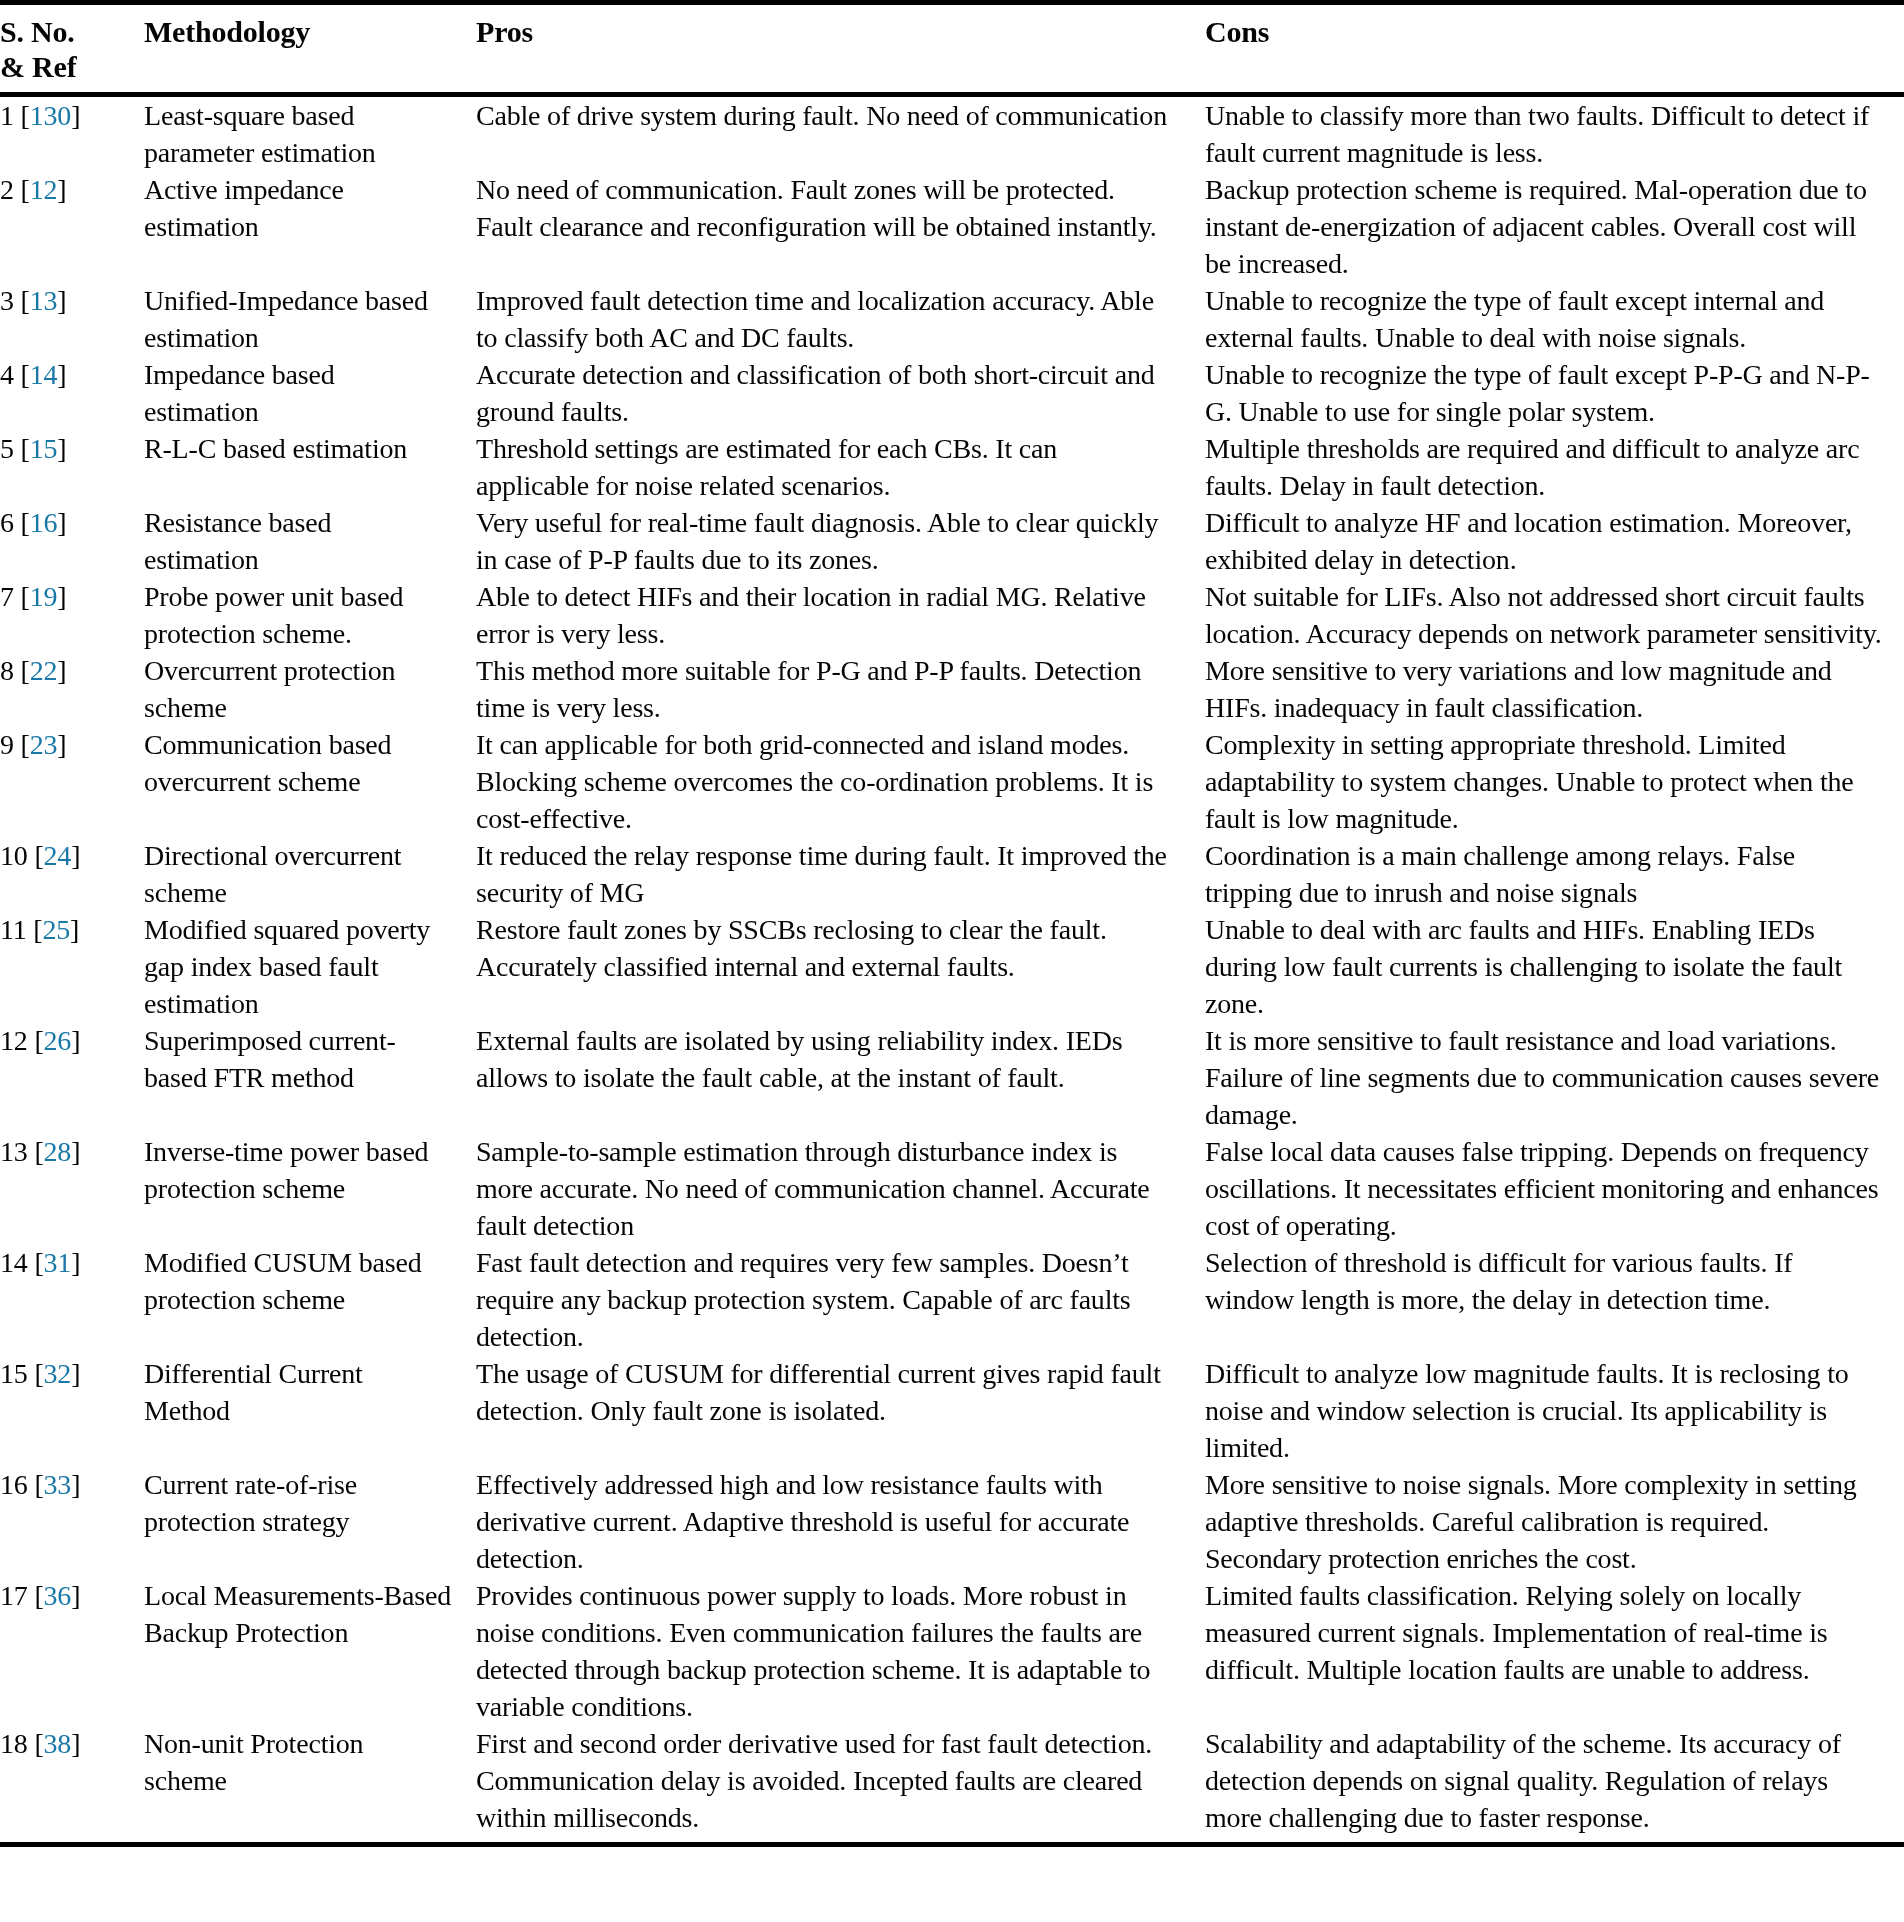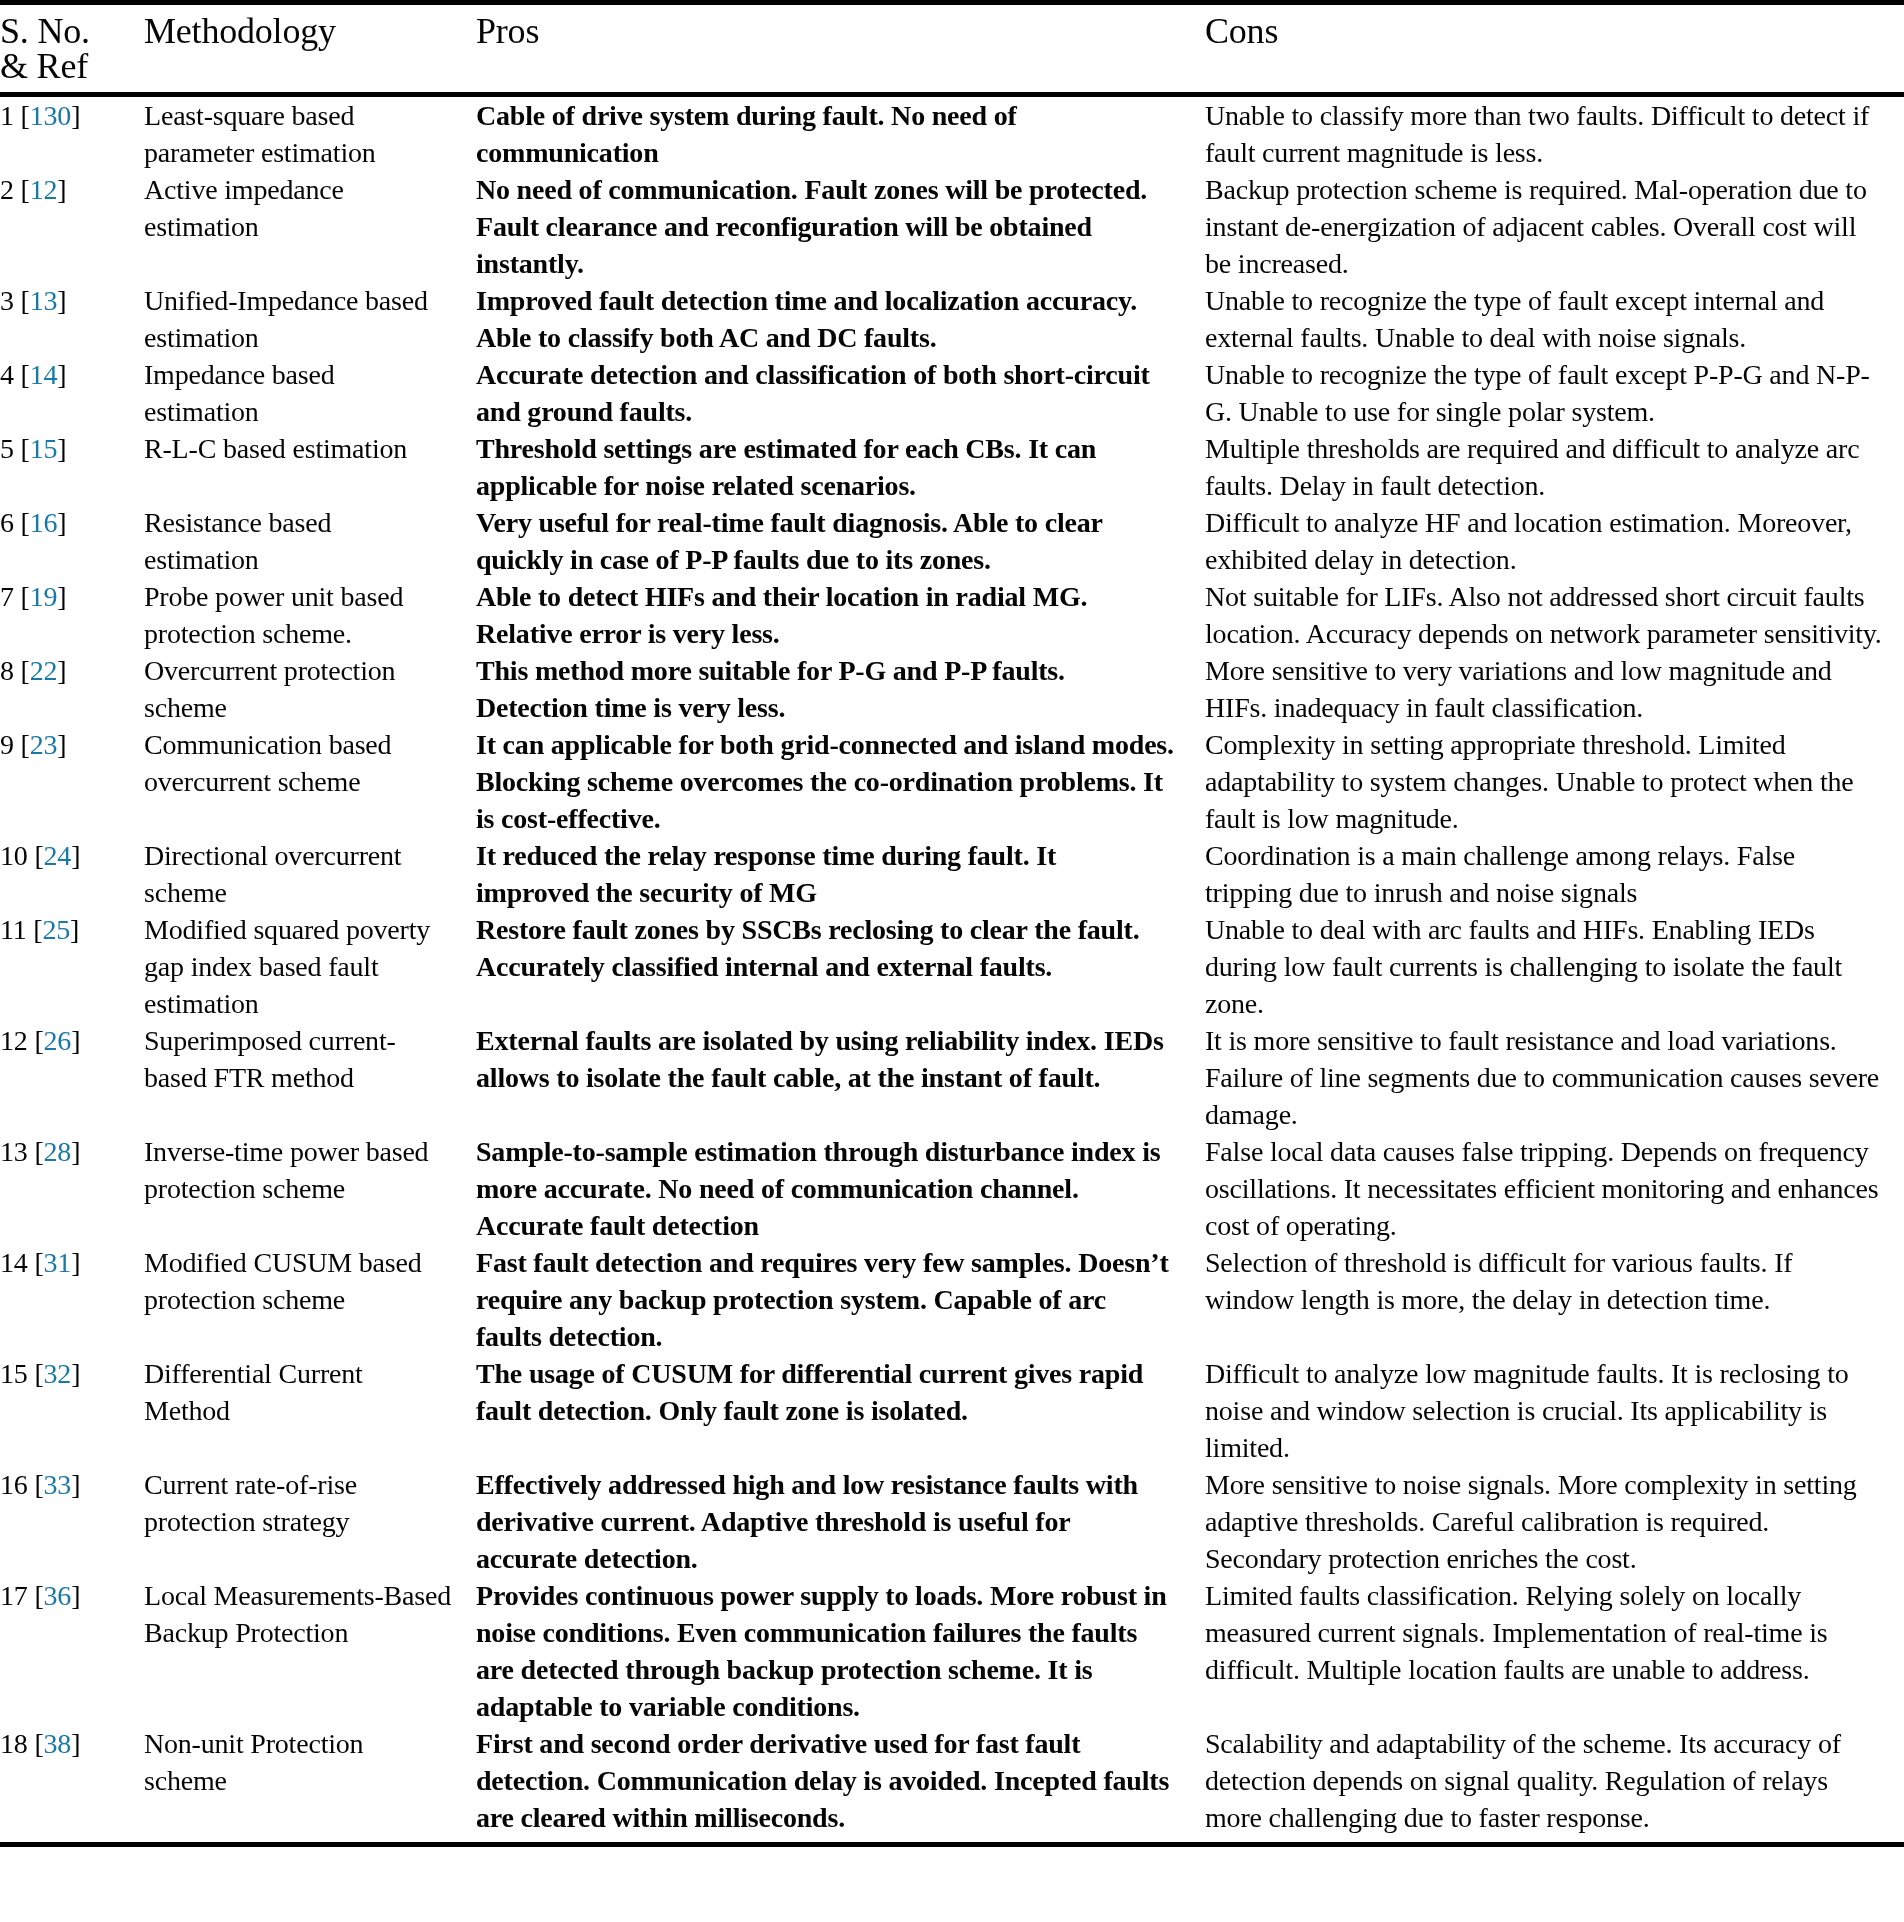--- a/index.html
+++ b/index.html
@@ -23,35 +23,35 @@
 
   th, td {
     vertical-align: top;
     text-align: left;
     font-size: 28px;
     line-height: 37px;
     letter-spacing: -0.2px;
     font-weight: normal;
   }
   thead th {
-    font-weight: normal;
-    font-size: 36px;
+    font-weight: bold;
+    font-size: 30px;
     line-height: 35px;
     padding-top: 8.7px;
     padding-bottom: 8.7px;
     border-bottom: 5.2px solid #000;
     white-space: pre-line;
   }
   .section-row th {
     font-weight: bold;
     padding-top: 8.7px;
   }
   td.c-ref  { padding-right: 8.7px; white-space: nowrap; }
   td.c-meth { padding-right: 24.5px; }
-  td.c-pros { padding-right: 31px; font-weight: bold; }
+  td.c-pros { padding-right: 31px; }
   td.c-cons { padding-right: 19px; }
   tbody tr:last-child td { padding-bottom: 5.2px; }
 
   a.ref {
     color: var(--ref-color, #1878a8);
     text-decoration: none;
     cursor: pointer;
   }
 </style>
 </head>

